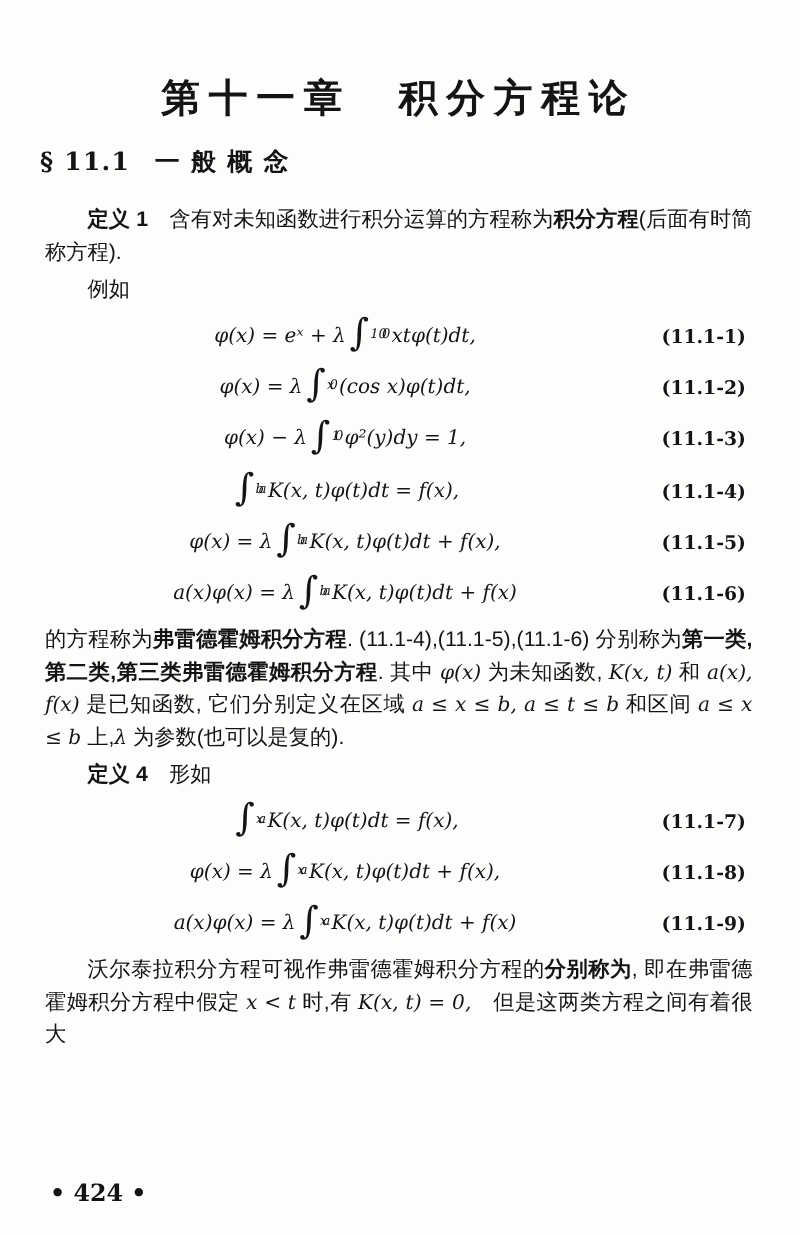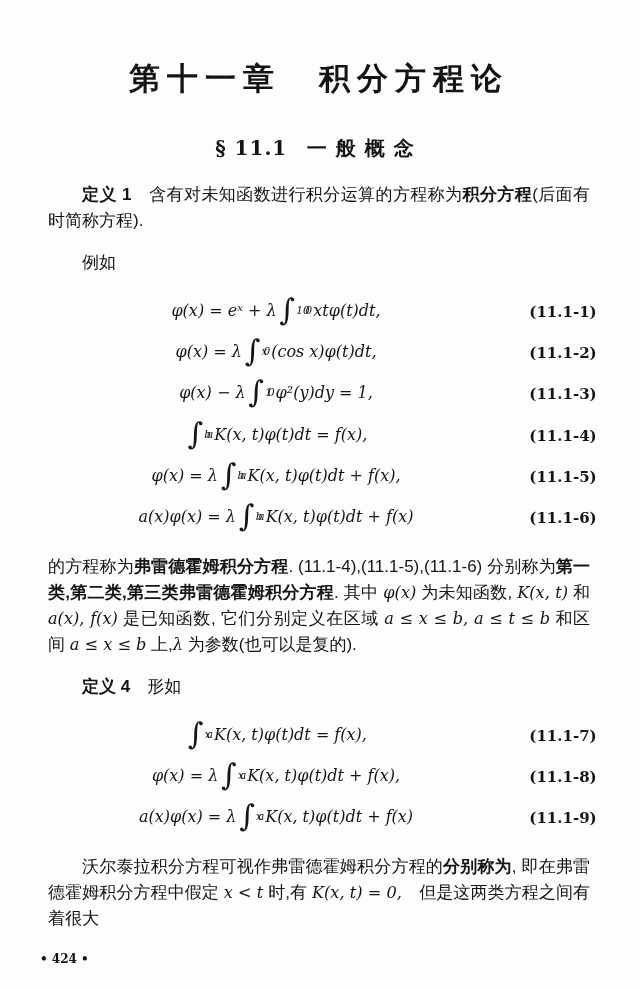--- a/index.html
+++ b/index.html
@@ -13,32 +13,32 @@
     font-family:"Liberation Sans", sans-serif;
     box-sizing:border-box;
     padding:58px 34px 0 32px;
     overflow:hidden;
   }
   .chapter-title {
     text-align:center;
     font-size:31px;
     font-weight:bold;
     letter-spacing:7px;
-    margin:0 0 35px 0;
+    margin:0 0 16px 0;
   }
   .section-title {
-    text-align:center;
+    text-align:left;
     font-size:20px;
     font-weight:bold;
     margin:0 0 20px 0;
   }
   .section-title .prefix { letter-spacing:1px; margin-right:14px; font-family:"DejaVu Serif", serif; }
   .section-title .stitle { letter-spacing:0.45em; }
   p.para {
-    margin:16px;
+    margin:4px;
     font-size:17px;
     line-height:26px;
     text-align:justify;
   }
   p.indent { text-indent:2em; }
   .run-bold { font-weight:bold; }
   .run-math {
     font-family:"DejaVu Serif", serif;
     font-style:italic;
     font-size:0.95em;
@@ -90,21 +90,21 @@
     line-height:11px;
     margin-left:1px;
     text-align:left;
     align-items:center;
   }
   .lim.sub { margin-left:-4px; }
   .footer {
     position:absolute;
     left:40px;
     bottom:22px;
-    font-size:12px;
+    font-size:19px;
     font-weight:bold;
     font-family:"DejaVu Serif", serif;
   }
   .eq-group { margin:2px 0; }
 </style>
 </head>
 <body>
 
 <div class="page">
 

